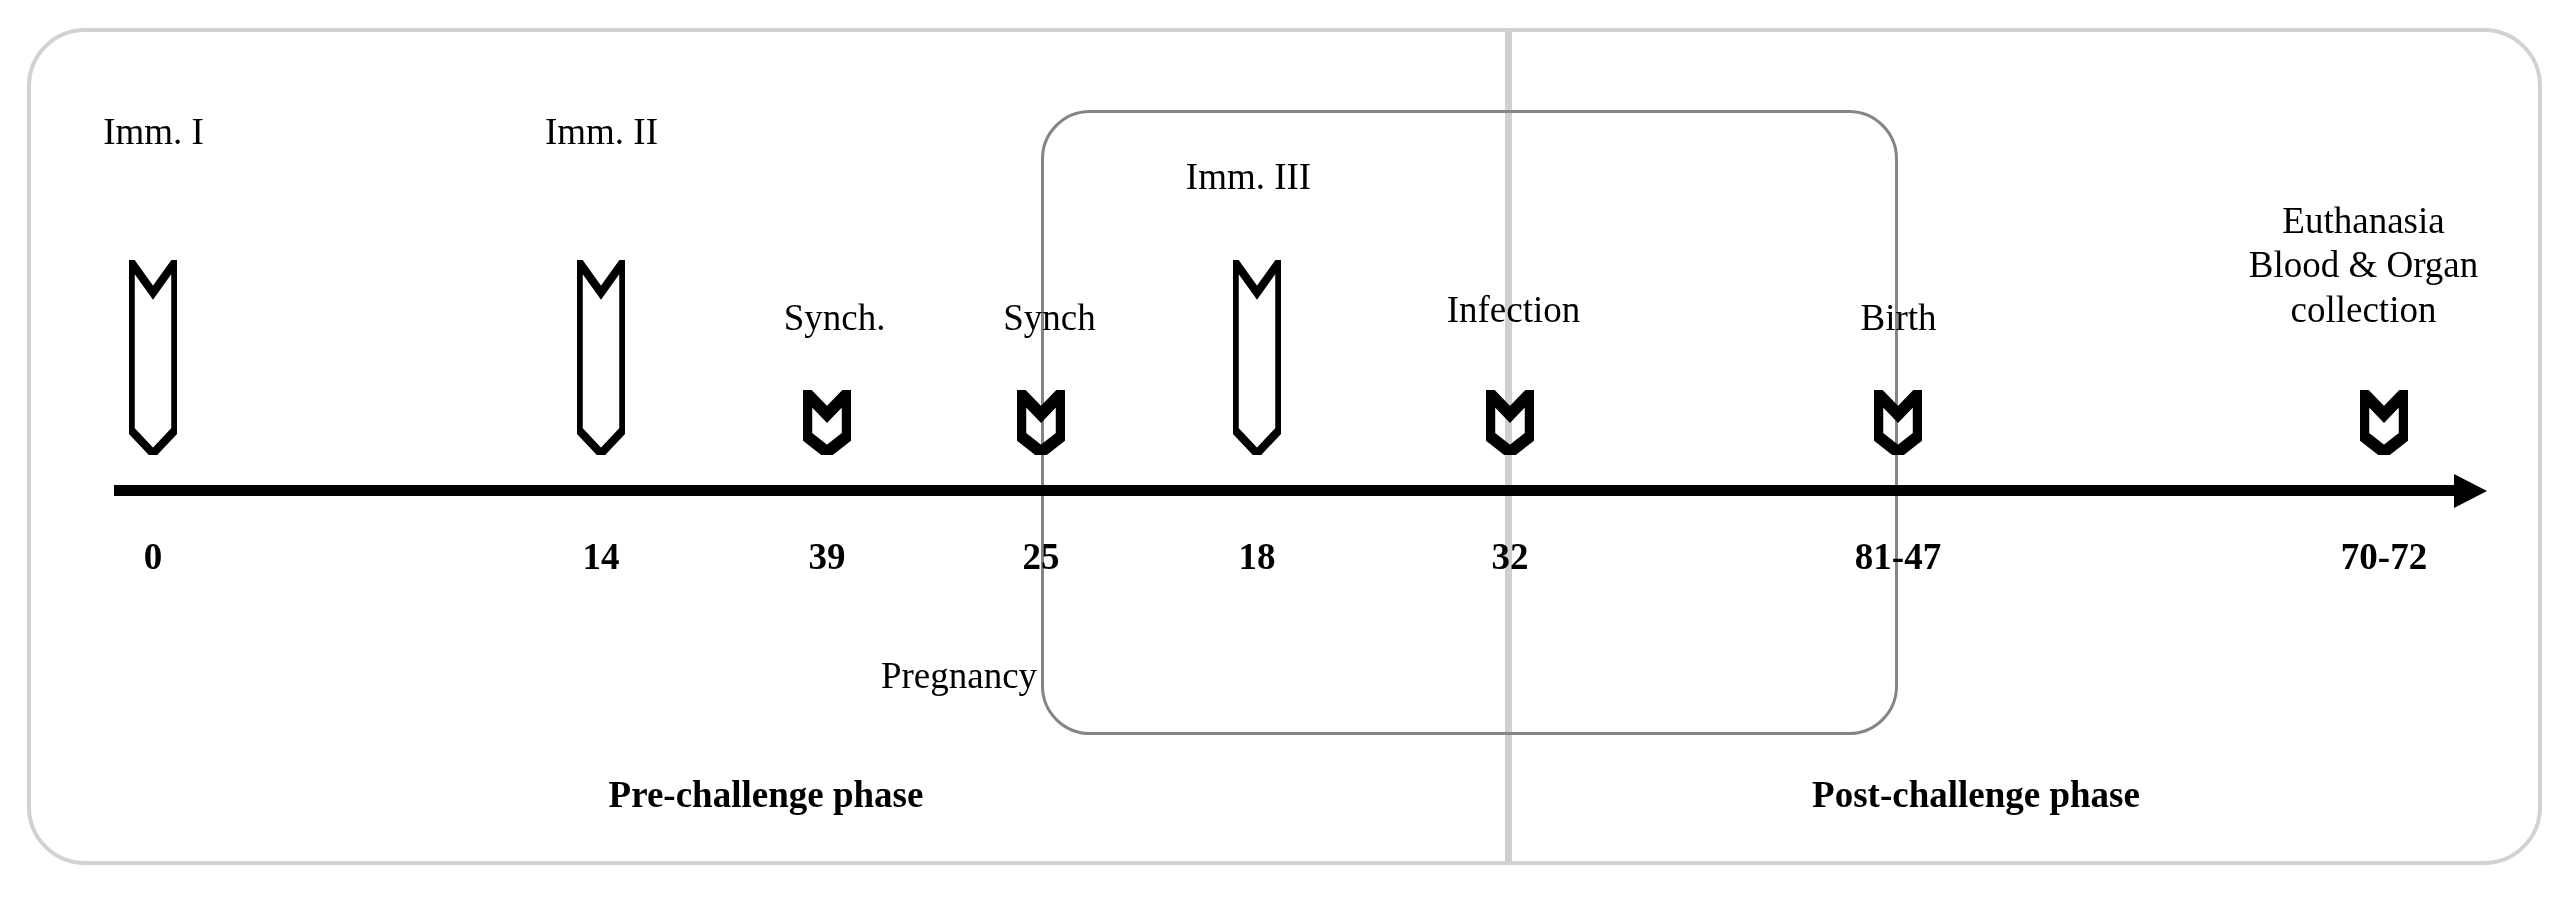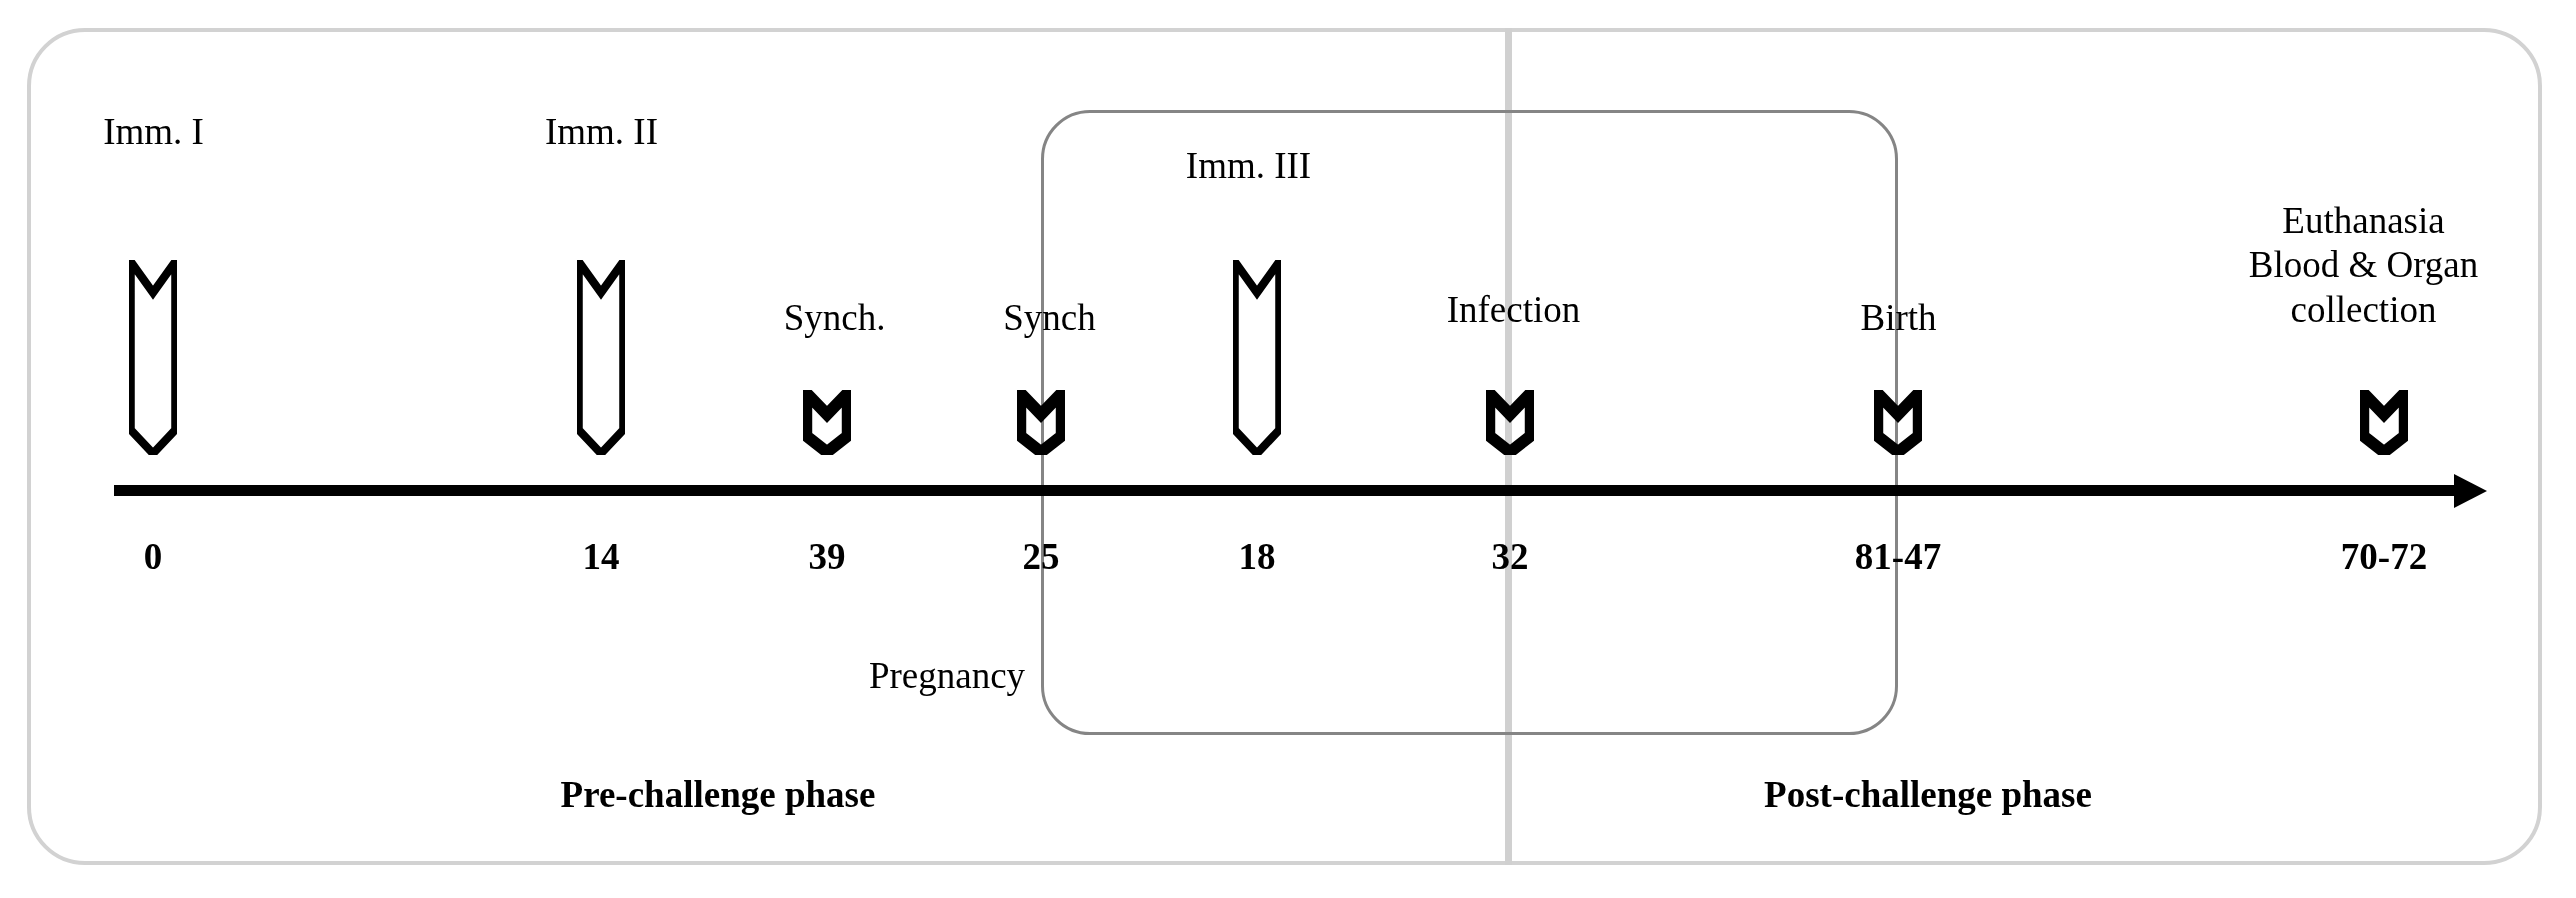--- a/index.html
+++ b/index.html
@@ -35,20 +35,21 @@
     border-radius:49px;
     box-sizing:border-box;
   }
   .pregnancy-label{
     position:absolute;
     top:654px;left:0;width:2144px;
     text-align:center;
     font-size:37px;
     color:#000;
     white-space:nowrap;
+    padding-left:12px;
   }
   .pregnancy-label span{
     position:relative;
     left:-125px;
   }
   
   .timeline-axis{
     position:absolute;
     left:114px;top:485px;
     width:2350px;height:11px;
@@ -108,20 +109,21 @@
   
   .phase-label{
     position:absolute;
     top:773px;
     font-size:37px;
     font-weight:bold;
     color:#000;
     text-align:center;
     white-space:nowrap;
     transform:translateX(-50%);
+    margin-left:48px;
   }
 </style>
 </head>
 <body>
 
 <div id="page">
 
   <div class="outer-frame"></div>
 
   <div class="phase-divider"></div>
@@ -165,21 +167,21 @@
       <div class="event" style="left: 1041px;">
         <div class="ev-label" style="top: 296px; left: -289px;">Synch</div>
         <div class="ev-arrow short">
           <svg viewBox="0 0 64 88" xmlns="http://www.w3.org/2000/svg" aria-hidden="true">
             <path d="M4 4 L4 62 L32 84 L60 62 L60 4 L32 33 Z" fill="none" stroke="#000000" stroke-width="16" stroke-linejoin="miter"></path>
           </svg>
         </div>
         <div class="ev-day">25</div>
       </div>
       <div class="event" style="left: 1257px;">
-        <div class="ev-label" style="top: 144px; left: -306px; font-family: Liberation Serif, serif;">Imm. III</div>
+        <div class="ev-label" style="top: 155px; left: -306px; font-family: Liberation Serif, serif;">Imm. III</div>
         <div class="ev-arrow tall">
           <svg viewBox="0 0 64 262" xmlns="http://www.w3.org/2000/svg" aria-hidden="true">
             <path d="M2 2 L2 228 L32 260 L62 228 L62 2 L32 44 Z" fill="none" stroke="#000000" stroke-width="11" stroke-linejoin="miter"></path>
           </svg>
         </div>
         <div class="ev-day">18</div>
       </div>
       <div class="event" style="left: 1510px;">
         <div class="ev-label" style="top: 288px; left: -294px;">Infection</div>
         <div class="ev-arrow short">

